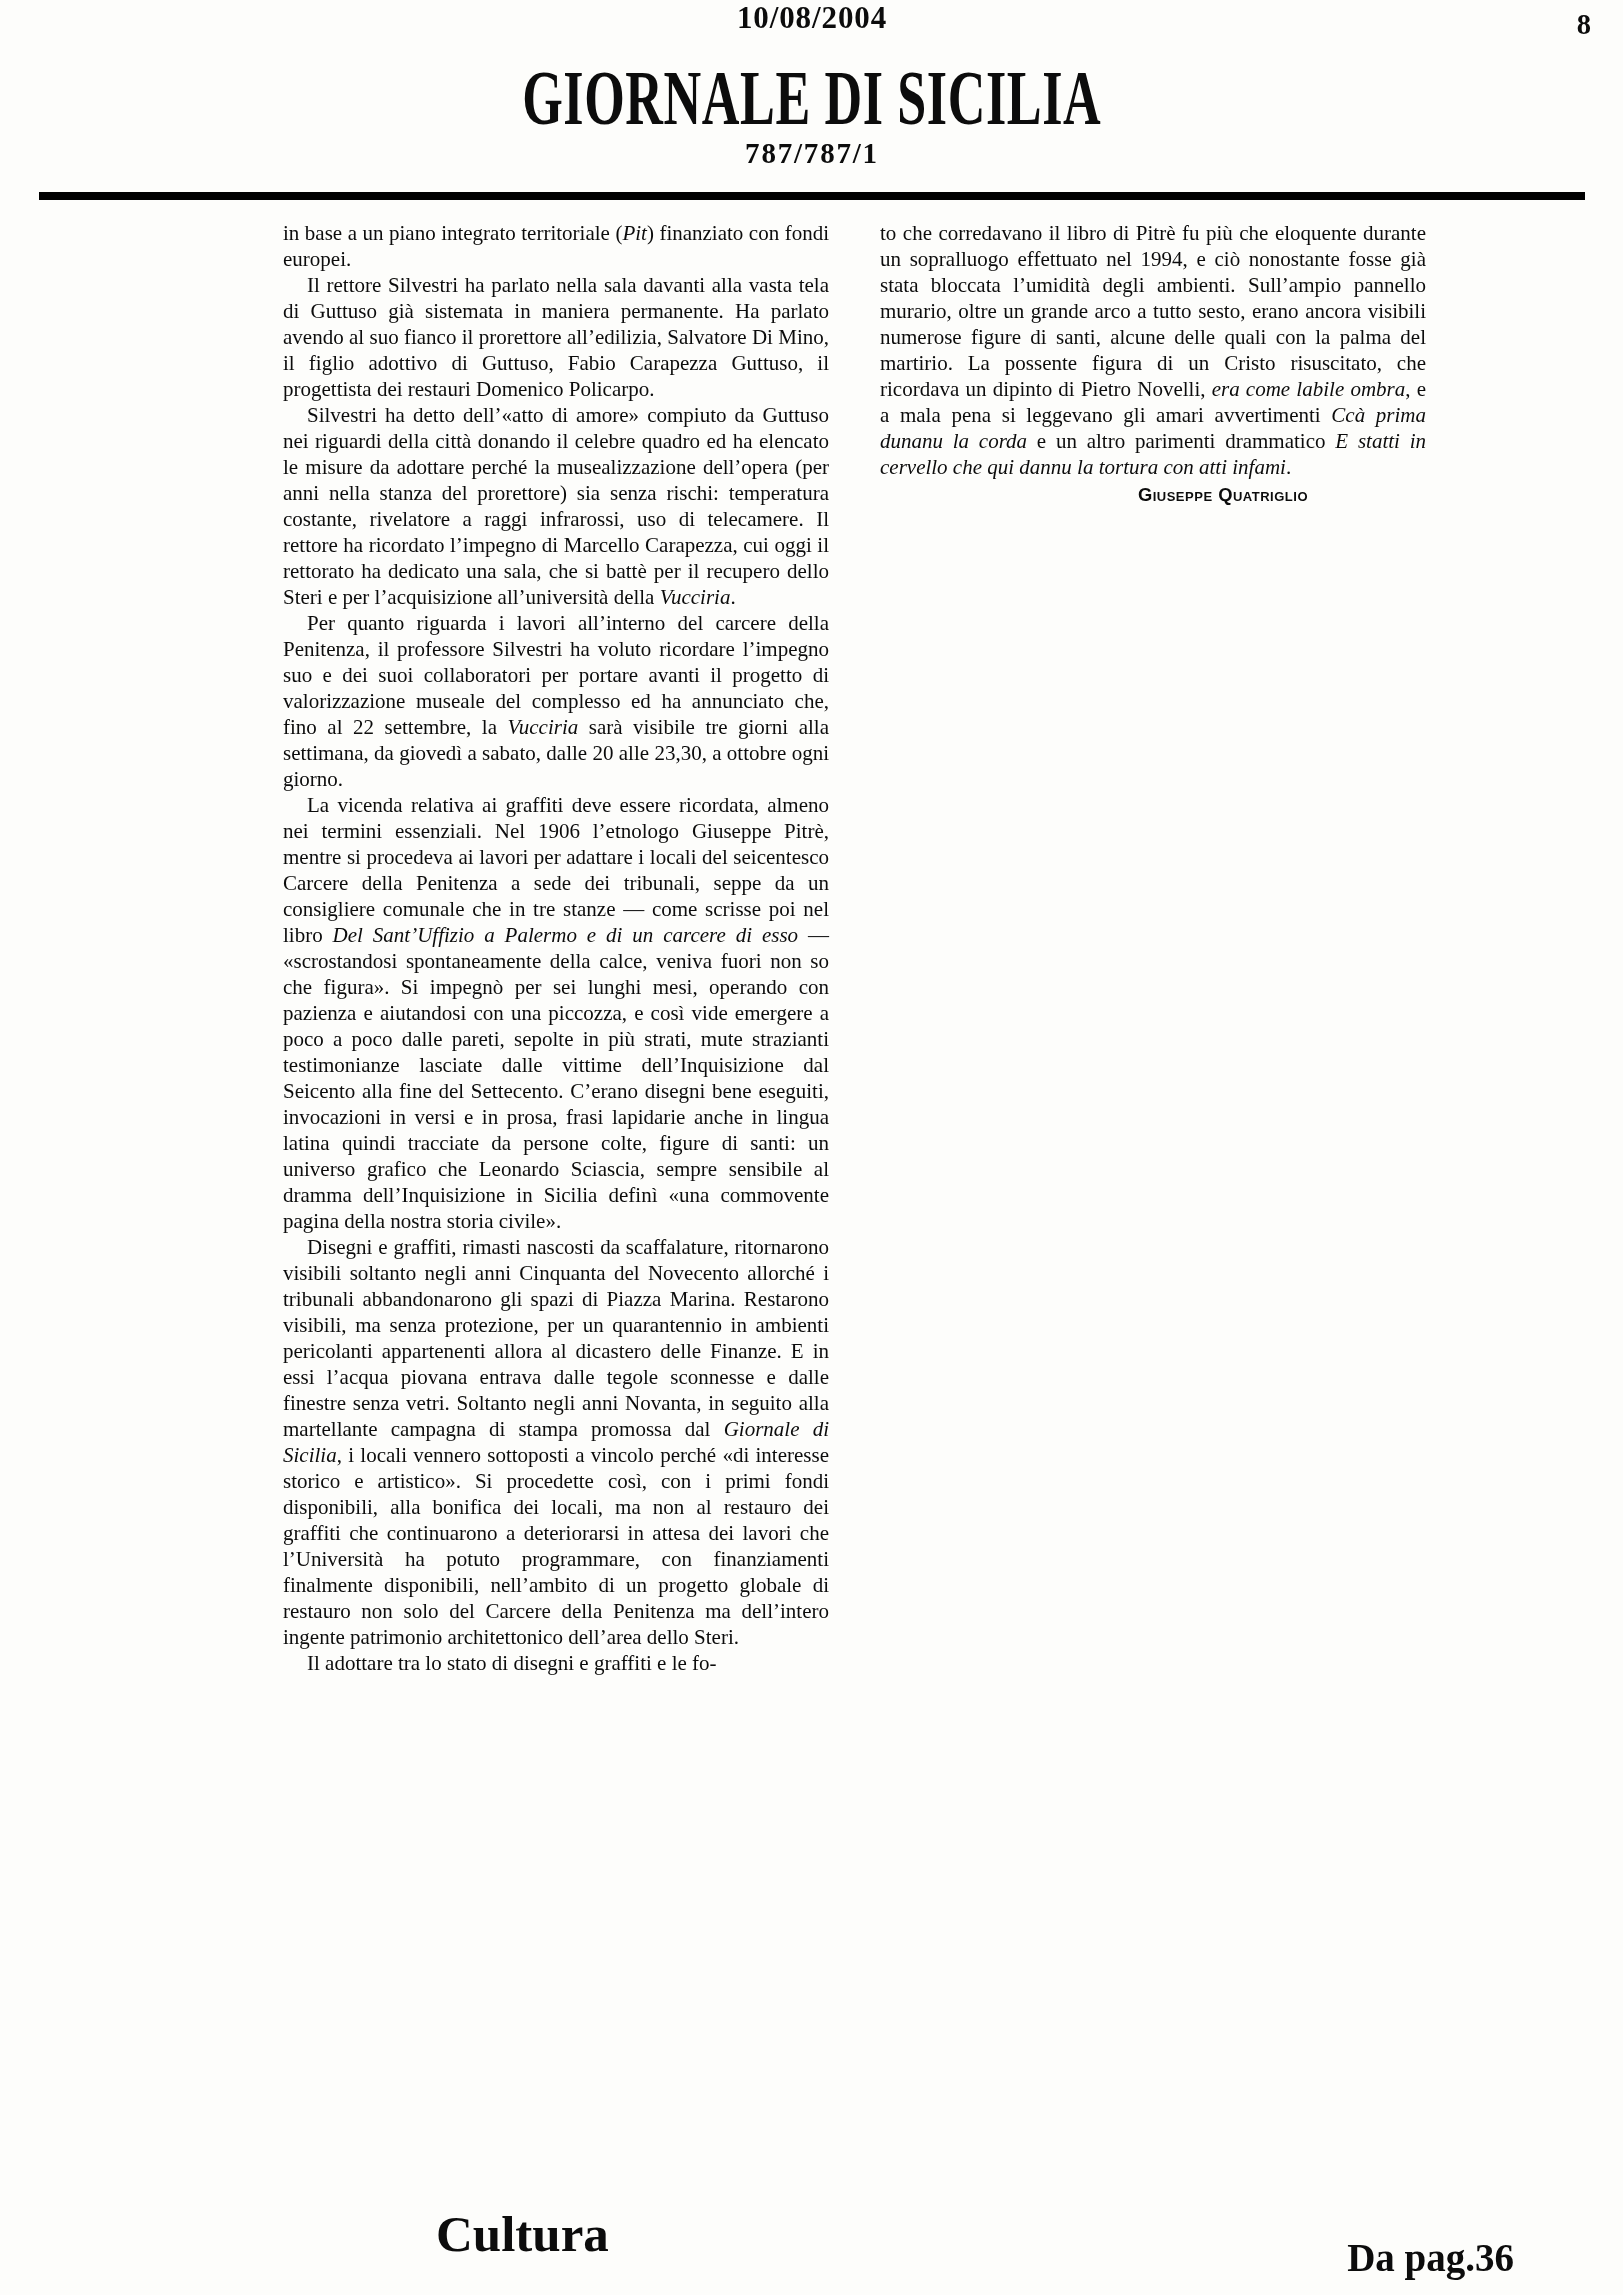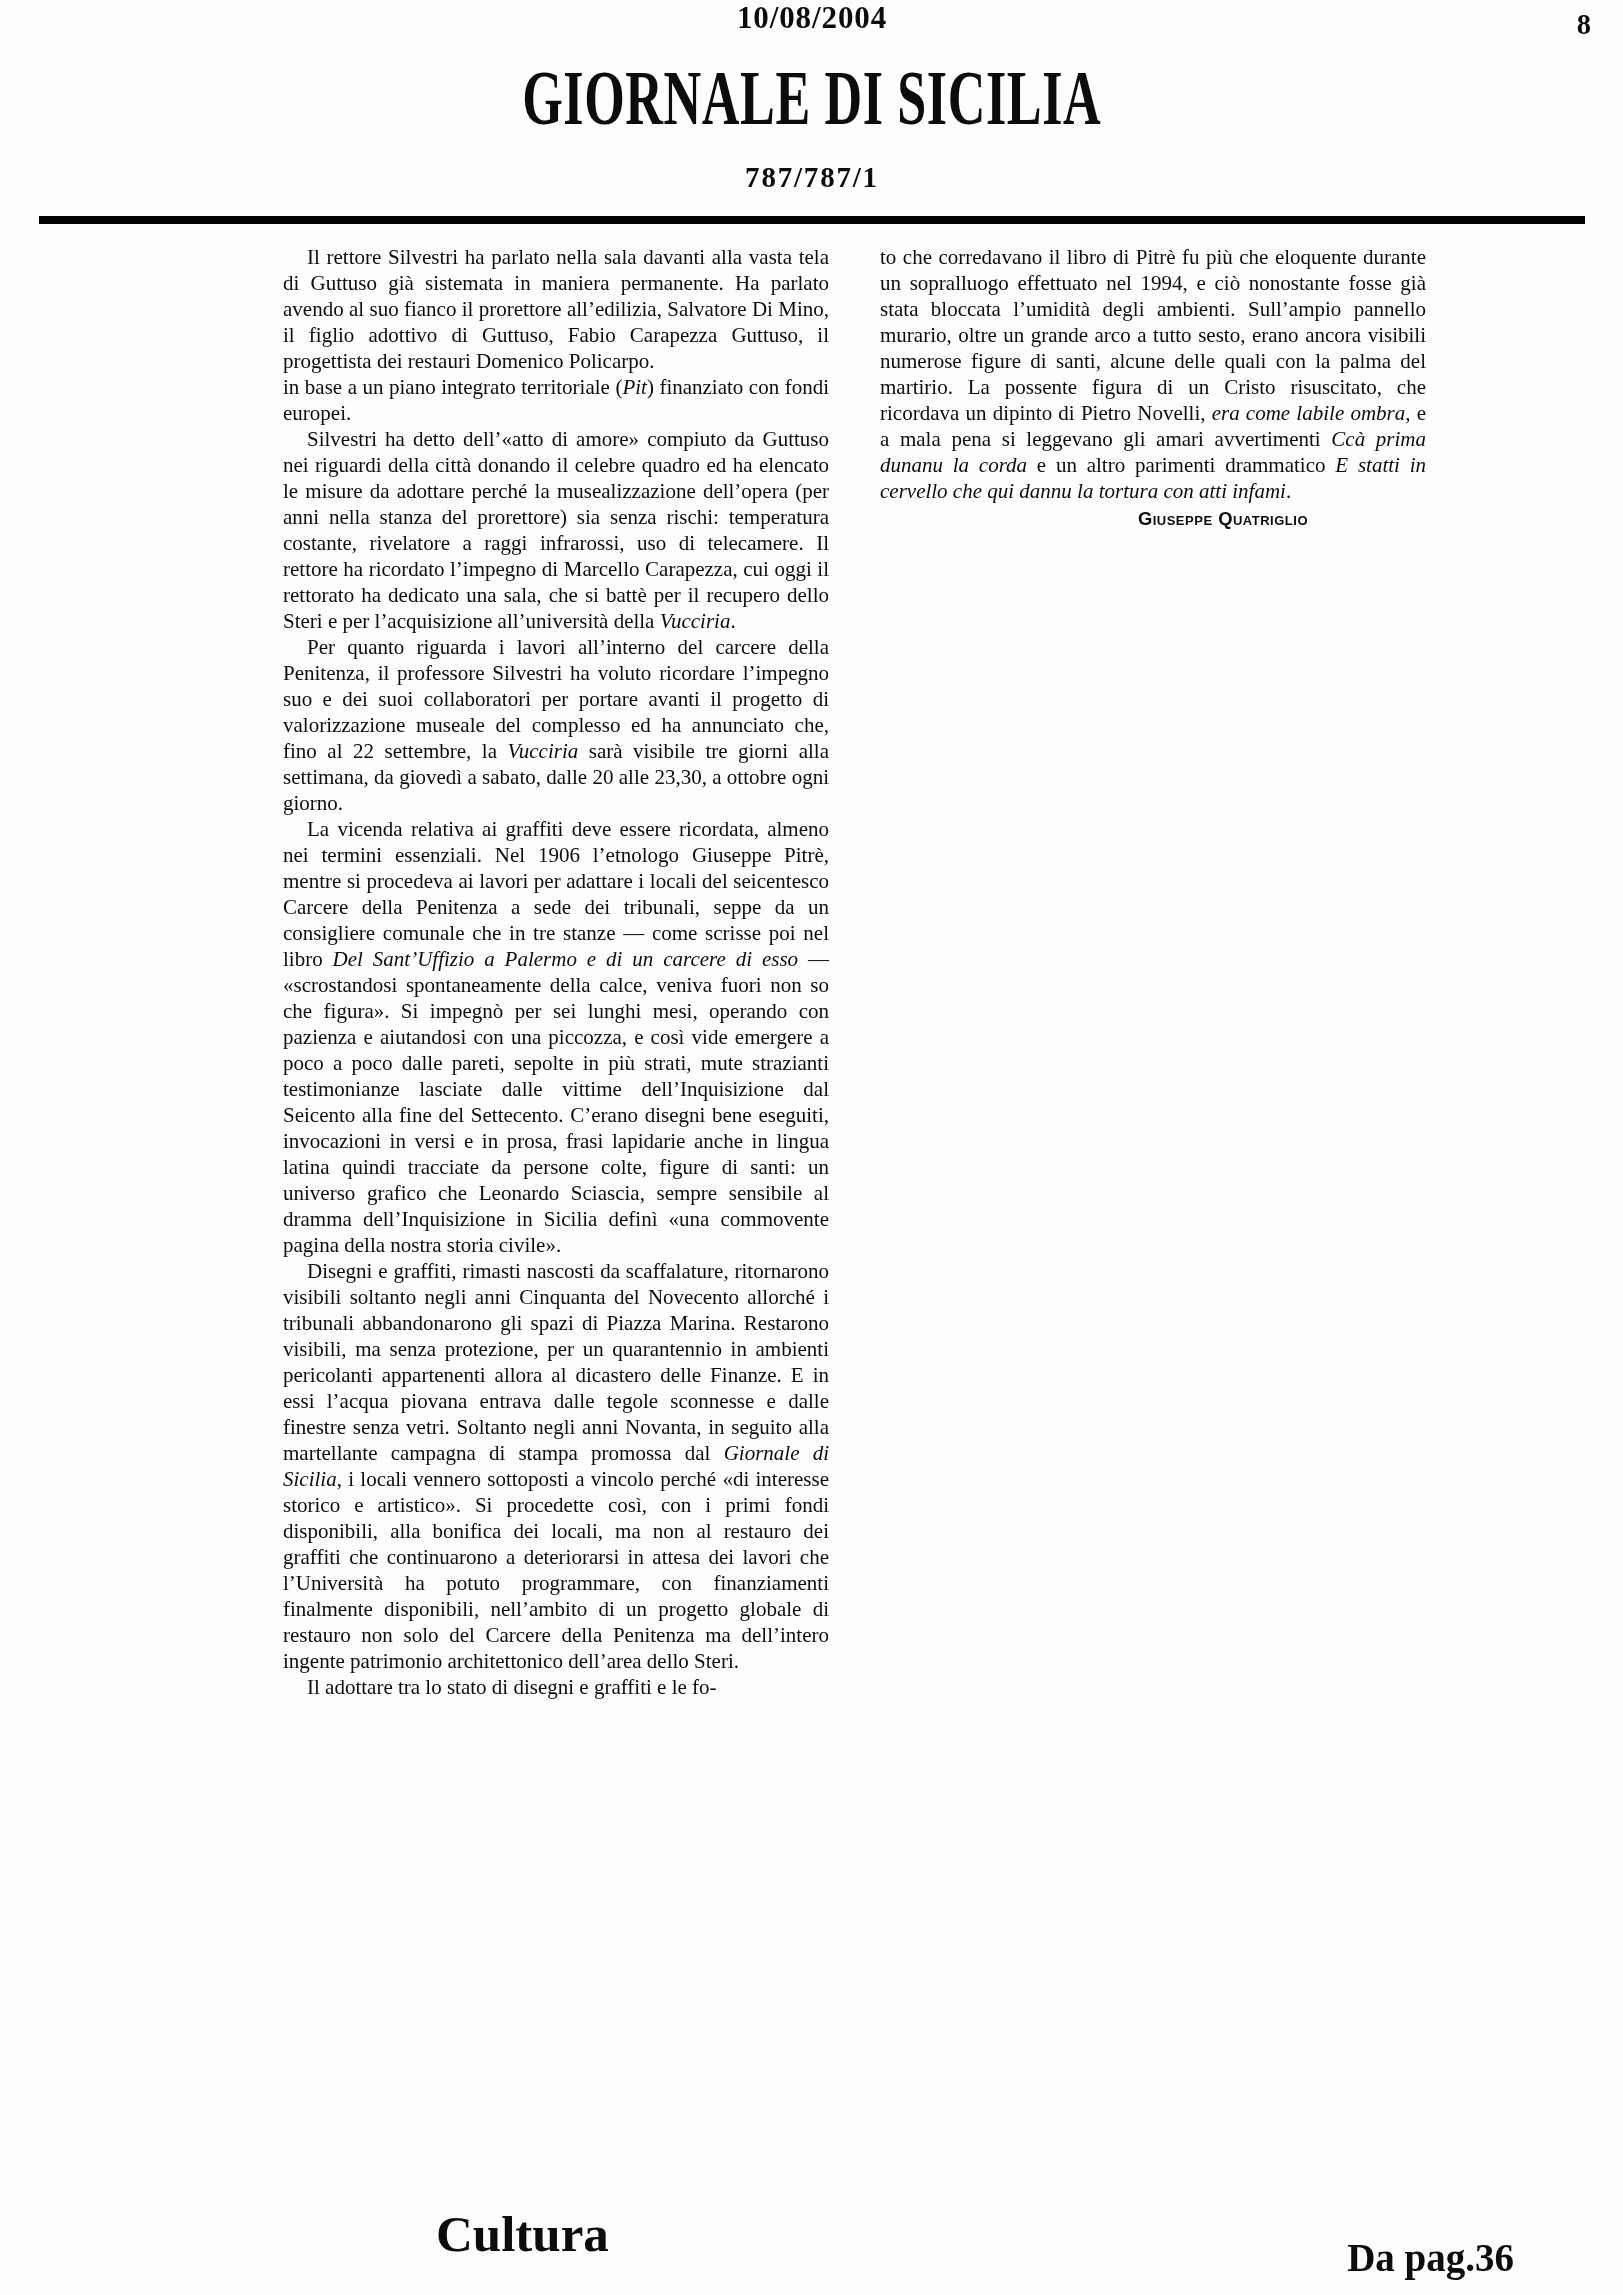--- a/index.html
+++ b/index.html
@@ -34,21 +34,20 @@
   .masthead-text {
     display: inline-block;
     font-size: 79px;
     font-weight: bold;
     letter-spacing: 0.9px;
     white-space: nowrap;
     transform: scaleX(0.66);
     transform-origin: center;
   }
   .edition {
-    margin-top: 24px;
     font-size: 29px;
     font-weight: bold;
     letter-spacing: 1.8px;
   }
   .rule {
     height: 8.3px;
     background: #000;
     margin: 22px 39px 0 39px;
   }
   .columns {
@@ -104,22 +103,22 @@
       <span class="masthead-text">GIORNALE DI SICILIA</span>
     </div>
     <div class="edition">787/787/1</div>
   </div>
 
   <div class="rule"></div>
 
   <div class="columns">
     <div class="col">
       <div>
+          <p class="para"><span>in base a un piano integrato territoriale (</span><span class="it">Pit</span><span>) finanziato con fondi europei.</span></p>
           <p class="para indent"><span>Il rettore Silvestri ha parlato nella sala davanti alla vasta tela di Guttuso già sistemata in maniera permanente. Ha parlato avendo al suo fianco il prorettore all’edilizia, Salvatore Di Mino, il figlio adottivo di Guttuso, Fabio Carapezza Guttuso, il progettista dei restauri Domenico Policarpo.</span></p>
-          <p class="para"><span>in base a un piano integrato territoriale (</span><span class="it">Pit</span><span>) finanziato con fondi europei.</span></p>
           <p class="para indent"><span>Silvestri ha detto dell’«atto di amore» compiuto da Guttuso nei riguardi della città donando il celebre quadro ed ha elencato le misure da adottare perché la musealizzazione dell’opera (per anni nella stanza del prorettore) sia senza rischi: temperatura costante, rivelatore a raggi infrarossi, uso di telecamere. Il rettore ha ricordato l’impegno di Marcello Carapezza, cui oggi il rettorato ha dedicato una sala, che si battè per il recupero dello Steri e per l’acquisizione all’università della </span><span class="it">Vucciria</span><span>.</span></p>
           <p class="para indent"><span>Per quanto riguarda i lavori all’interno del carcere della Penitenza, il professore Silvestri ha voluto ricordare l’impegno suo e dei suoi collaboratori per portare avanti il progetto di valorizzazione museale del complesso ed ha annunciato che, fino al 22 settembre, la </span><span class="it">Vucciria</span><span> sarà visibile tre giorni alla settimana, da giovedì a sabato, dalle 20 alle 23,30, a ottobre ogni giorno.</span></p>
           <p class="para indent"><span>La vicenda relativa ai graffiti deve essere ricordata, almeno nei termini essenziali. Nel 1906 l’etnologo Giuseppe Pitrè, mentre si procedeva ai lavori per adattare i locali del seicentesco Carcere della Penitenza a sede dei tribunali, seppe da un consigliere comunale che in tre stanze — come scrisse poi nel libro </span><span class="it">Del Sant’Uffizio a Palermo e di un carcere di esso</span><span> — «scrostandosi spontaneamente della calce, veniva fuori non so che figura». Si impegnò per sei lunghi mesi, operando con pazienza e aiutandosi con una piccozza, e così vide emergere a poco a poco dalle pareti, sepolte in più strati, mute strazianti testimonianze lasciate dalle vittime dell’Inquisizione dal Seicento alla fine del Settecento. C’erano disegni bene eseguiti, invocazioni in versi e in prosa, frasi lapidarie anche in lingua latina quindi tracciate da persone colte, figure di santi: un universo grafico che Leonardo Sciascia, sempre sensibile al dramma dell’Inquisizione in Sicilia definì «una commovente pagina della nostra storia civile».</span></p>
           <p class="para indent"><span>Disegni e graffiti, rimasti nascosti da scaffalature, ritornarono visibili soltanto negli anni Cinquanta del Novecento allorché i tribunali abbandonarono gli spazi di Piazza Marina. Restarono visibili, ma senza protezione, per un quarantennio in ambienti pericolanti appartenenti allora al dicastero delle Finanze. E in essi l’acqua piovana entrava dalle tegole sconnesse e dalle finestre senza vetri. Soltanto negli anni Novanta, in seguito alla martellante campagna di stampa promossa dal </span><span class="it">Giornale di Sicilia</span><span>, i locali vennero sottoposti a vincolo perché «di interesse storico e artistico». Si procedette così, con i primi fondi disponibili, alla bonifica dei locali, ma non al restauro dei graffiti che continuarono a deteriorarsi in attesa dei lavori che l’Università ha potuto programmare, con finanziamenti finalmente disponibili, nell’ambito di un progetto globale di restauro non solo del Carcere della Penitenza ma dell’intero ingente patrimonio architettonico dell’area dello Steri.</span></p>
           <p class="para indent"><span>Il adottare tra lo stato di disegni e graffiti e le fo-</span></p>
         </div>
     </div>
     <div class="col">
       <div>
           <p class="para"><span>to che corredavano il libro di Pitrè fu più che eloquente durante un sopralluogo effettuato nel 1994, e ciò nonostante fosse già stata bloccata l’umidità degli ambienti. Sull’ampio pannello murario, oltre un grande arco a tutto sesto, erano ancora visibili numerose figure di santi, alcune delle quali con la palma del martirio. La possente figura di un Cristo risuscitato, che ricordava un dipinto di Pietro Novelli, </span><span class="it">era come labile ombra</span><span>, e a mala pena si leggevano gli amari avvertimenti </span><span class="it">Ccà prima dunanu la corda</span><span> e un altro parimenti drammatico </span><span class="it">E statti in cervello che qui dannu la tortura con atti infami</span><span>.</span></p>

